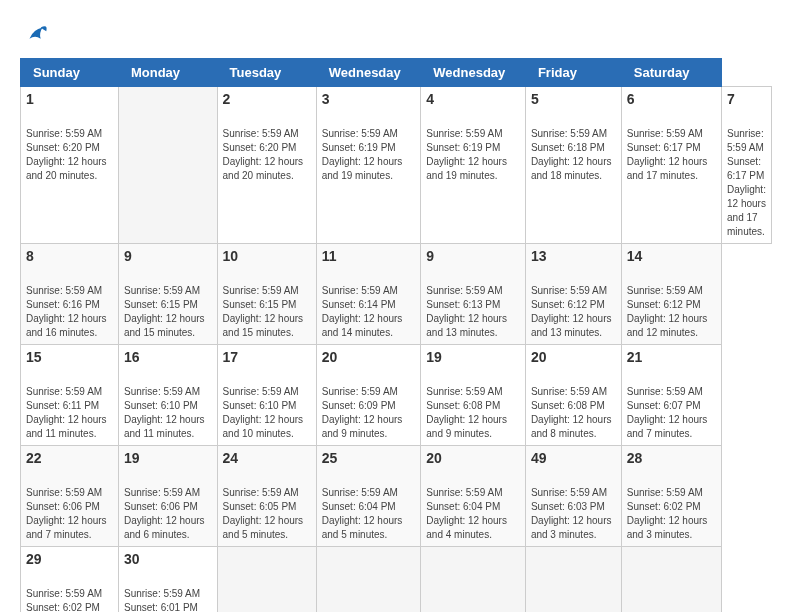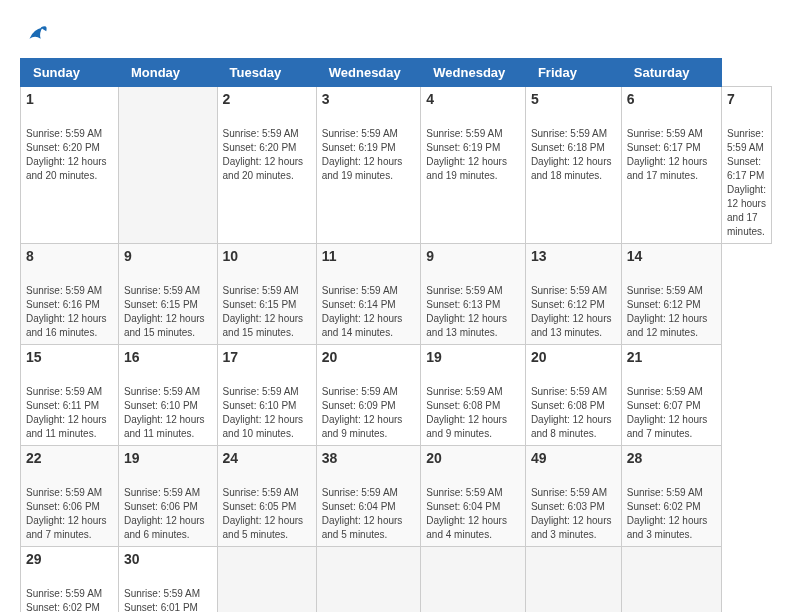--- a/index.html
+++ b/index.html
@@ -224,21 +224,21 @@
         </td>
         <td>
           <span class="day-number">19</span>
           <div class="day-info">Sunrise: 5:59 AM<br>Sunset: 6:06 PM<br>Daylight: 12 hours and 6 minutes.</div>
         </td>
         <td>
           <span class="day-number">24</span>
           <div class="day-info">Sunrise: 5:59 AM<br>Sunset: 6:05 PM<br>Daylight: 12 hours and 5 minutes.</div>
         </td>
         <td>
-          <span class="day-number">38</span>
+          <span class="day-number">25</span>
           <div class="day-info">Sunrise: 5:59 AM<br>Sunset: 6:04 PM<br>Daylight: 12 hours and 5 minutes.</div>
         </td>
         <td>
           <span class="day-number">20</span>
           <div class="day-info">Sunrise: 5:59 AM<br>Sunset: 6:04 PM<br>Daylight: 12 hours and 4 minutes.</div>
         </td>
         <td>
           <span class="day-number">49</span>
           <div class="day-info">Sunrise: 5:59 AM<br>Sunset: 6:03 PM<br>Daylight: 12 hours and 3 minutes.</div>
         </td>

